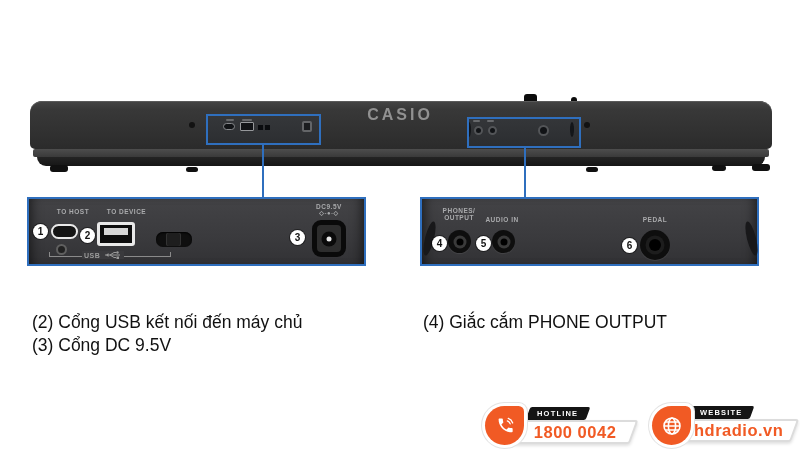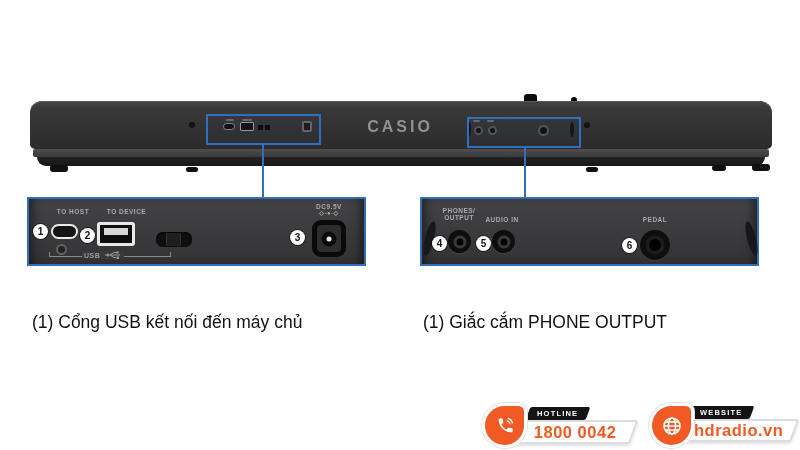--- a/index.html
+++ b/index.html
@@ -9,21 +9,21 @@
 
   
   .kb-body { left:30px; top:101px; width:742px; height:48px;
     background:linear-gradient(180deg,#454545 0%,#383838 18%,#303030 70%,#2b2b2b 100%);
     border-radius:12px 12px 5px 5px; box-shadow:inset 0 1px 0 #5a5a5a; }
   .kb-lip { left:33px; top:149px; width:736px; height:8px; background:linear-gradient(180deg,#4d4d4d,#3a3a3a); border-radius:2px; }
   .kb-base { left:37px; top:157px; width:728px; height:9px; background:linear-gradient(180deg,#242424,#161616); border-radius:0 0 9px 9px; }
   .kb-foot { background:#101010; border-radius:3px; }
   .kb-knob { background:#0c0c0c; border-radius:3px 3px 0 0; }
   .kb-screw { background:#121212; border-radius:50%; }
-  .kb-logo { left:350px; top:118px; width:100px; text-align:center; color:#919191;
+  .kb-logo { left:350px; top:106px; width:100px; text-align:center; color:#919191;
     font-size:16px; font-weight:800; letter-spacing:3px; }
 
   .hl-rect { border:2px solid #2f6fbe; background:rgba(47,111,190,0.03); }
   .hl-line { width:2px; background:#2f6fbe; }
 
   
   .mini-oval { width:12px; height:7px; border:1.5px solid #8a8a8a; border-radius:4px; background:#111; }
   .mini-usba { width:14px; height:9px; border:1.5px solid #9a9a9a; border-radius:1px; background:#111; }
   .mini-dot  { width:5px; height:5px; background:#0a0a0a; }
   .mini-dc   { width:10px; height:11px; border:2px solid #666; border-radius:2px; background:#1a1a1a; }
@@ -170,24 +170,25 @@
 
     <div class="abs p-label" style="left:203px; top:17px; width:60px;">PEDAL</div>
     <div class="abs num-circle" style="left:200px; top:39px;">6</div>
     <div class="abs jack-outer" style="left:218px; top:31px; width:30px; height:30px;">
       <div class="jack-mid" style="width:19px; height:19px; background:#1d1d1d;"></div>
       <div class="jack-hole" style="width:12px; height:12px;"></div>
     </div>
   </div>
 
   <div class="abs legend" style="left:32px; top:311px;">
-    <div>(1) Cổng USB kết nối đến máy chủ</div>
+    <div>(2) Cổng USB kết nối đến máy chủ</div>
+    <div>(3) Cổng DC 9.5V</div>
   </div>
   <div class="abs legend" style="left:423px; top:311px;">
-    <div>(1) Giắc cắm PHONE OUTPUT</div>
+    <div>(4) Giắc cắm PHONE OUTPUT</div>
   </div>
 
   <div class="abs" style="left:478px; top:402px; width:164px; height:46px;">
     <div class="abs badge-black" style="left:50px; top:5px; width:60px; height:13px;">
       <span>HOTLINE</span>
     </div>
     <div class="abs badge-white" style="left:38px; top:18px; width:118px; height:24px;">
       <span>1800 0042</span>
     </div>
     <div class="abs badge-circle" style="left:7px; top:4px;">

